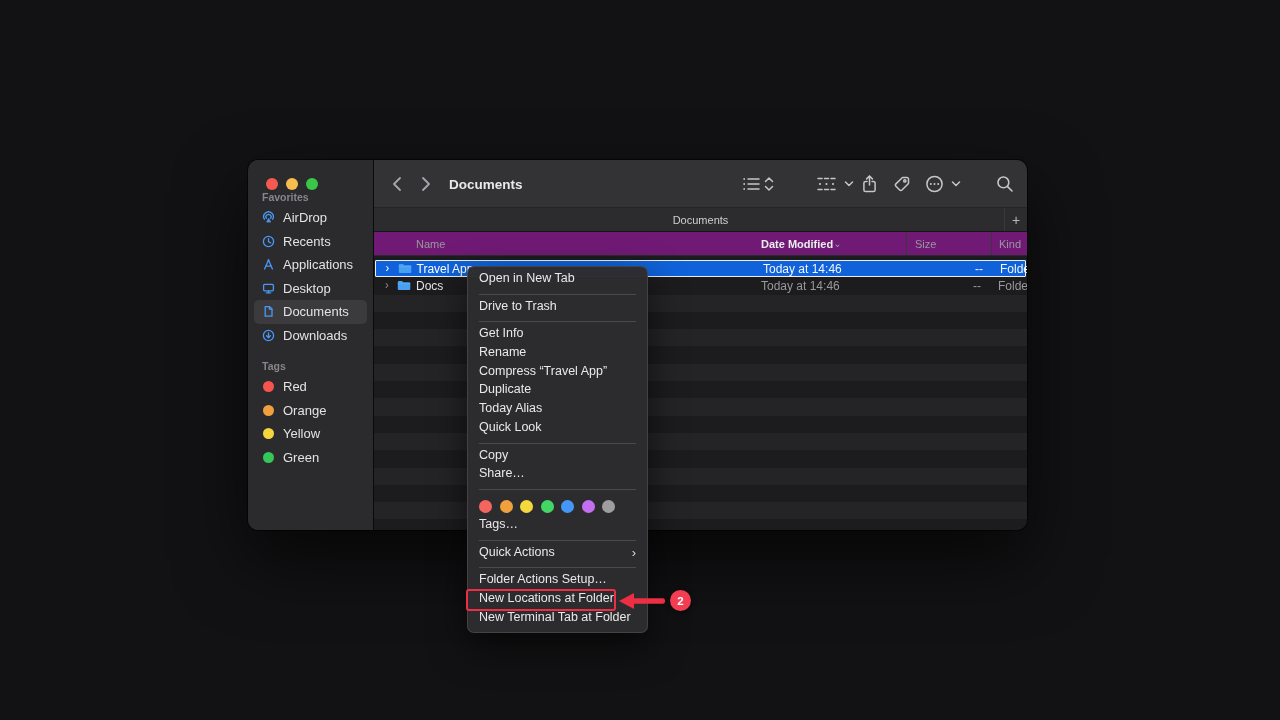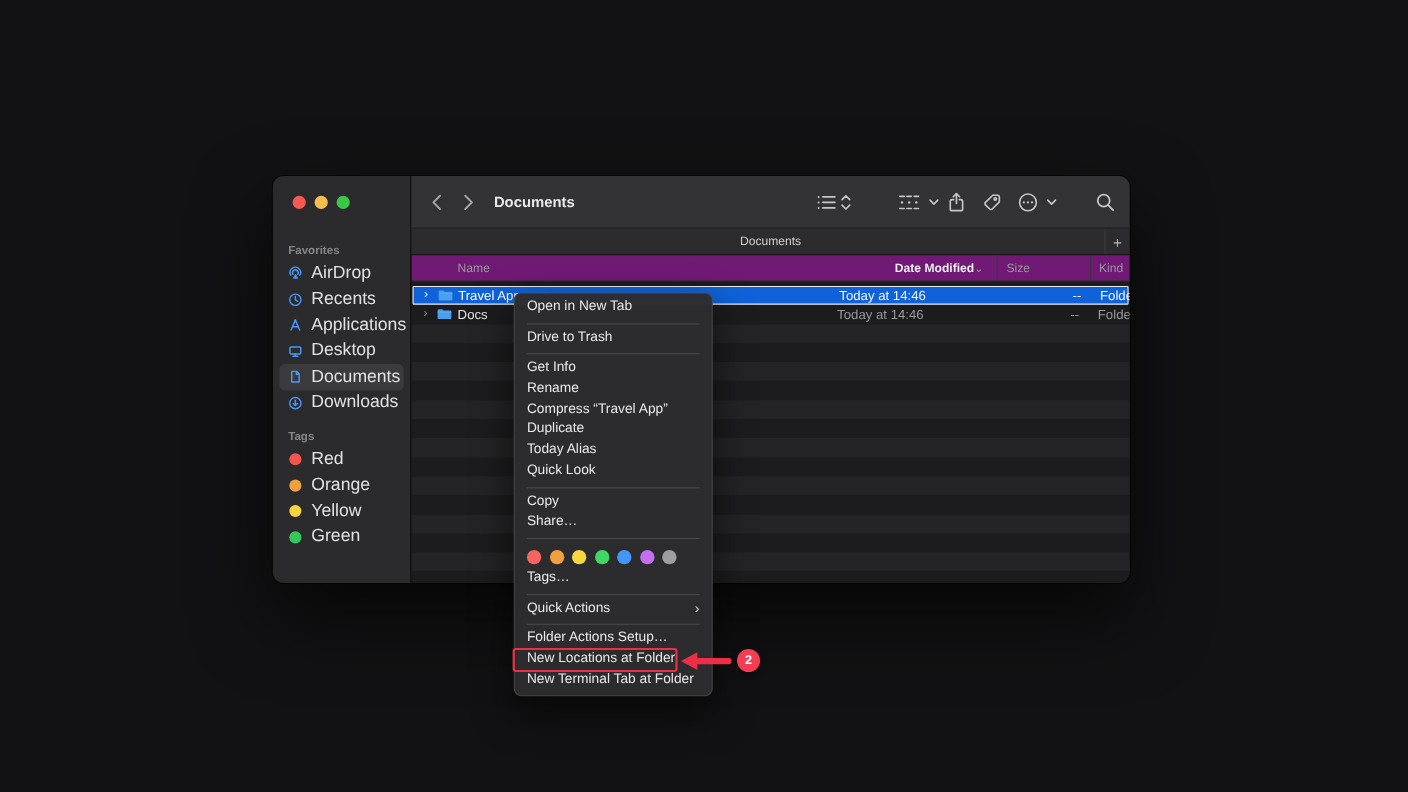--- a/index.html
+++ b/index.html
@@ -9,47 +9,47 @@
   
   .window{position:absolute;left:248px;top:160px;width:779px;height:370px;border-radius:10px;
           background:#1c1c1e;display:flex;overflow:hidden;
           box-shadow:0 30px 70px rgba(0,0,0,.65),0 0 0 1px rgba(0,0,0,.6);}
 
   
   .sidebar{width:125px;flex:0 0 125px;background:#2b2b2d;border-right:1px solid #0a0a0a;
            position:relative;overflow:hidden;}
   .traffic{position:absolute;top:18px;left:18px;display:flex;gap:8px;}
   .tl{width:12px;height:12px;border-radius:50%;}
-  .sb-nav{padding:61px 6px 0 6px;}
+  .sb-nav{padding:30px 6px 0 6px;}
   .sb-label{font-size:10.5px;font-weight:700;color:#86868b;margin:0 8px 2px 8px;height:14px;line-height:14px;}
   .sb-sec{margin-bottom:2px;}
   .sb-sec + .sb-sec{margin-top:12px;}
   .sb-item{height:23.5px;display:flex;align-items:center;gap:7px;padding:0 7px;border-radius:5px;
-           font-size:16px;color:#e2e2e4;white-space:nowrap;}
+           font-size:13px;color:#e2e2e4;white-space:nowrap;}
   .sb-item.sel{background:#3b3b3e;}
   .sb-ico{width:15px;flex:0 0 15px;display:flex;align-items:center;justify-content:center;color:#4a98f7;}
   .sb-ico svg{display:block;}
   .sb-ico .dot{width:11px;height:11px;border-radius:50%;display:block;}
   .cloudgray{color:#9a9a9e;}
 
   
   .main{flex:1;display:flex;flex-direction:column;min-width:0;}
   .toolbar{height:47px;flex:0 0 47px;background:#333335;position:relative;}
   .tb{position:absolute;top:50%;transform:translateY(-50%);color:#a6a6aa;display:flex;align-items:center;}
   .tb svg{display:block;}
   .title{font-size:13.5px;font-weight:700;color:#e9e9eb;}
   .tabbar{height:23px;flex:0 0 23px;background:#2c2c2e;border-top:1px solid #242426;position:relative;
           display:flex;align-items:center;justify-content:center;}
   .tab-label{font-size:11px;color:#cfcfd2;}
   .tab-add{position:absolute;right:0;top:0;bottom:0;width:22px;border-left:1px solid #3a3a3c;
            display:flex;align-items:center;justify-content:center;color:#b8b8bc;font-size:14px;}
   .colhdr{height:23px;flex:0 0 23px;background:#701a75;border-top:1px solid #151517;border-bottom:1px solid #2a2a2c;
           display:flex;align-items:center;font-size:11px;color:#98989d;}
   .ch-name{flex:0 0 387px;padding-left:42px;box-sizing:border-box;}
-  .ch-date{flex:0 0 145px;box-sizing:border-box;display:flex;align-items:center;justify-content:flex-end;
+  .ch-date{flex:0 0 145px;box-sizing:border-box;display:flex;align-items:center;justify-content:flex-start;
            padding-right:12px;color:#ececef;font-weight:700;}
   .ch-date .sortchev{color:#98989d;font-weight:400;font-size:10px;}
   .ch-size{flex:0 0 85px;box-sizing:border-box;border-left:1px solid #38383a;padding-left:8px;align-self:stretch;display:flex;align-items:center;}
   .ch-kind{flex:1;box-sizing:border-box;border-left:1px solid #38383a;padding-left:7px;align-self:stretch;display:flex;align-items:center;}
 
   .list{flex:1;background:#1c1c1e;padding-top:4px;overflow:hidden;}
   .row{height:17.3px;display:flex;align-items:center;font-size:12px;color:#e4e4e6;box-sizing:border-box;}
   .row.stripe{background:#242427;}
   .row.sel{background:#0f62d9;border:1.5px solid #ededed;margin:0 1px;border-radius:1px;color:#fff;}
   .c-name{flex:0 0 387px;display:flex;align-items:center;box-sizing:border-box;padding-left:11px;min-width:0;}

